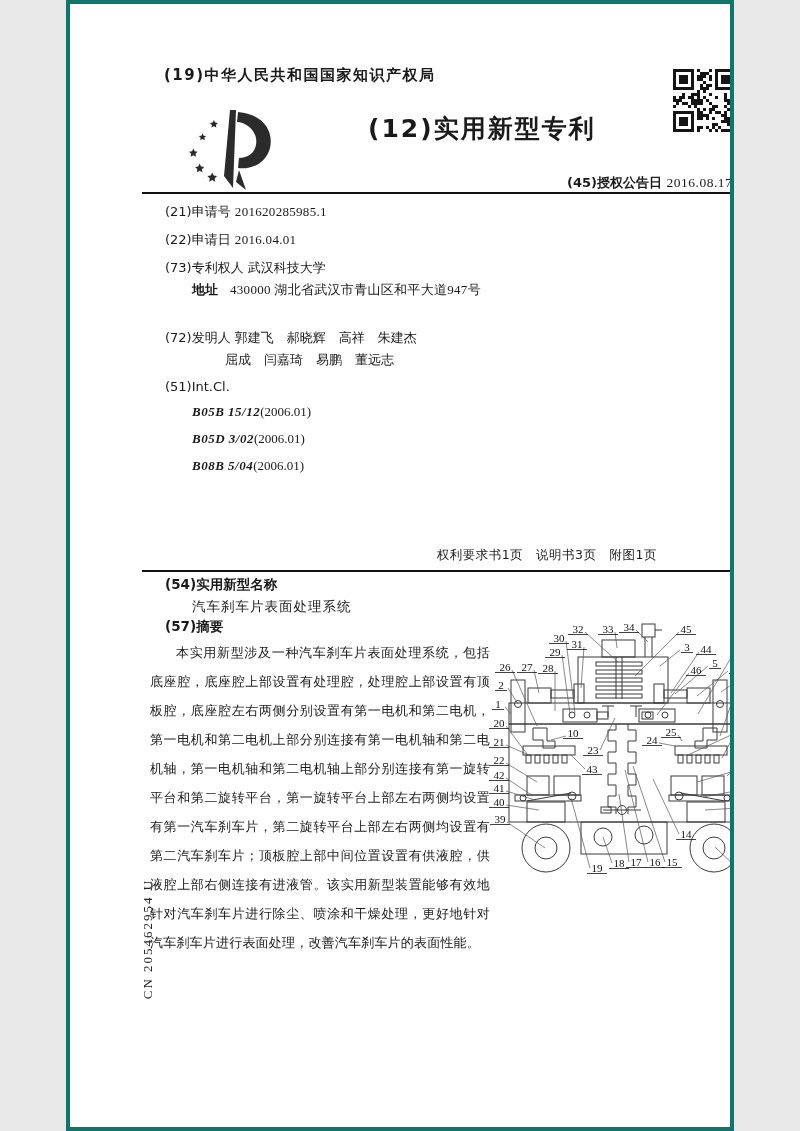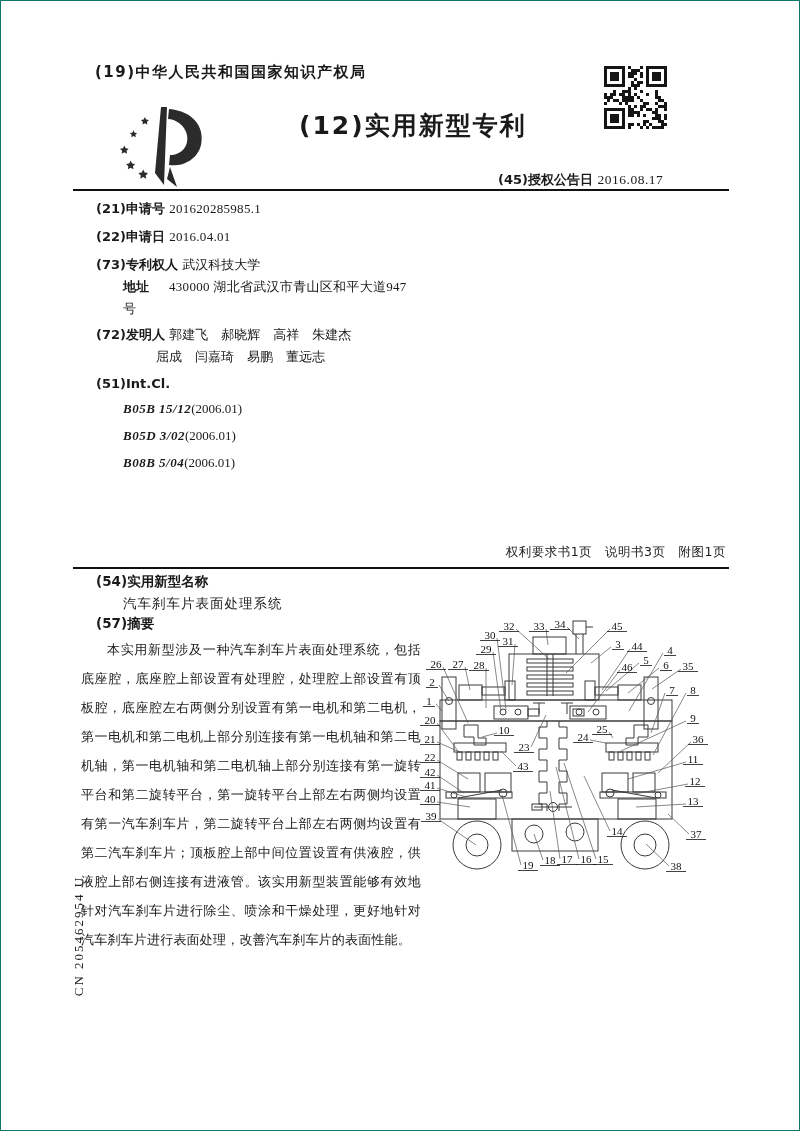--- a/index.html
+++ b/index.html
@@ -1,33 +1,33 @@
 <!DOCTYPE html>
 <html><head>
 <meta charset="utf-8">
 <style>
   html,body{margin:0;padding:0;background:#e9e9e9;}
   .page{
-    position:relative;width:800px;height:1131px;margin:0 auto;
-    background:#fff;border:1px solid #0f766e;box-sizing:border-box;
+    position:relative;width:668px;height:1131px;margin:0 auto;
+    background:#fff;border:4px solid #0f766e;box-sizing:border-box;
     font-family:"DejaVu Sans","Liberation Sans",sans-serif;color:#1a1a1a;
     overflow:hidden;
   }
   .abs{position:absolute;}
   .office-line{left:94px;top:62px;font-size:15px;font-weight:bold;letter-spacing:1.5px;}
   .doc-type{left:298px;top:108px;font-size:25px;font-weight:bold;letter-spacing:2px;}
   .pub-line{left:497px;font-size:13px;font-weight:bold;white-space:nowrap;}
   .pub-line .val{font-weight:normal;font-family:"Liberation Serif","DejaVu Serif",serif;font-size:13.5px;letter-spacing:0.5px;}
   .hr1{left:72px;top:188px;width:656px;border-top:2px solid #111;height:0;}
   .hr2{left:72px;top:566px;width:656px;border-top:2px solid #111;height:0;}
   .bib{font-size:13px;white-space:nowrap;}
-  .bib .lbl{font-weight:bold;}
+  .bib .lbl{font-weight:normal;}
   .bib .val{font-family:"Liberation Serif","DejaVu Serif",serif;letter-spacing:0.3px;margin-top:28px;}
   .addr-wrap{left:122px;top:275px;width:290px;font-size:13px;white-space:normal;}
-  .addr-wrap .lbl{font-weight:bold;margin-right:20px;}
+  .addr-wrap .lbl{font-weight:bold;margin-right:12px;}
   .addr-wrap .val{font-family:"Liberation Serif","DejaVu Serif",serif;line-height:22px;}
   .inv2{left:155px;top:347px;font-size:13px;}
   .intcl-line{font-size:13px;margin-bottom:11px;}
   .intcl-code{font-family:"Liberation Serif","DejaVu Serif",serif;font-style:italic;font-weight:bold;letter-spacing:0.5px;}
   .intcl-ver{font-family:"Liberation Serif","DejaVu Serif",serif;}
   .pages-info{right:73px;top:543px;font-size:12.5px;letter-spacing:0.5px;}
   .sec-lbl{font-size:13.5px;font-weight:bold;}
   .title-val{left:122px;top:594px;font-size:13.5px;letter-spacing:1px;}
   .abstract{
     left:80px;top:634px;width:340px;font-size:13px;line-height:29px;

